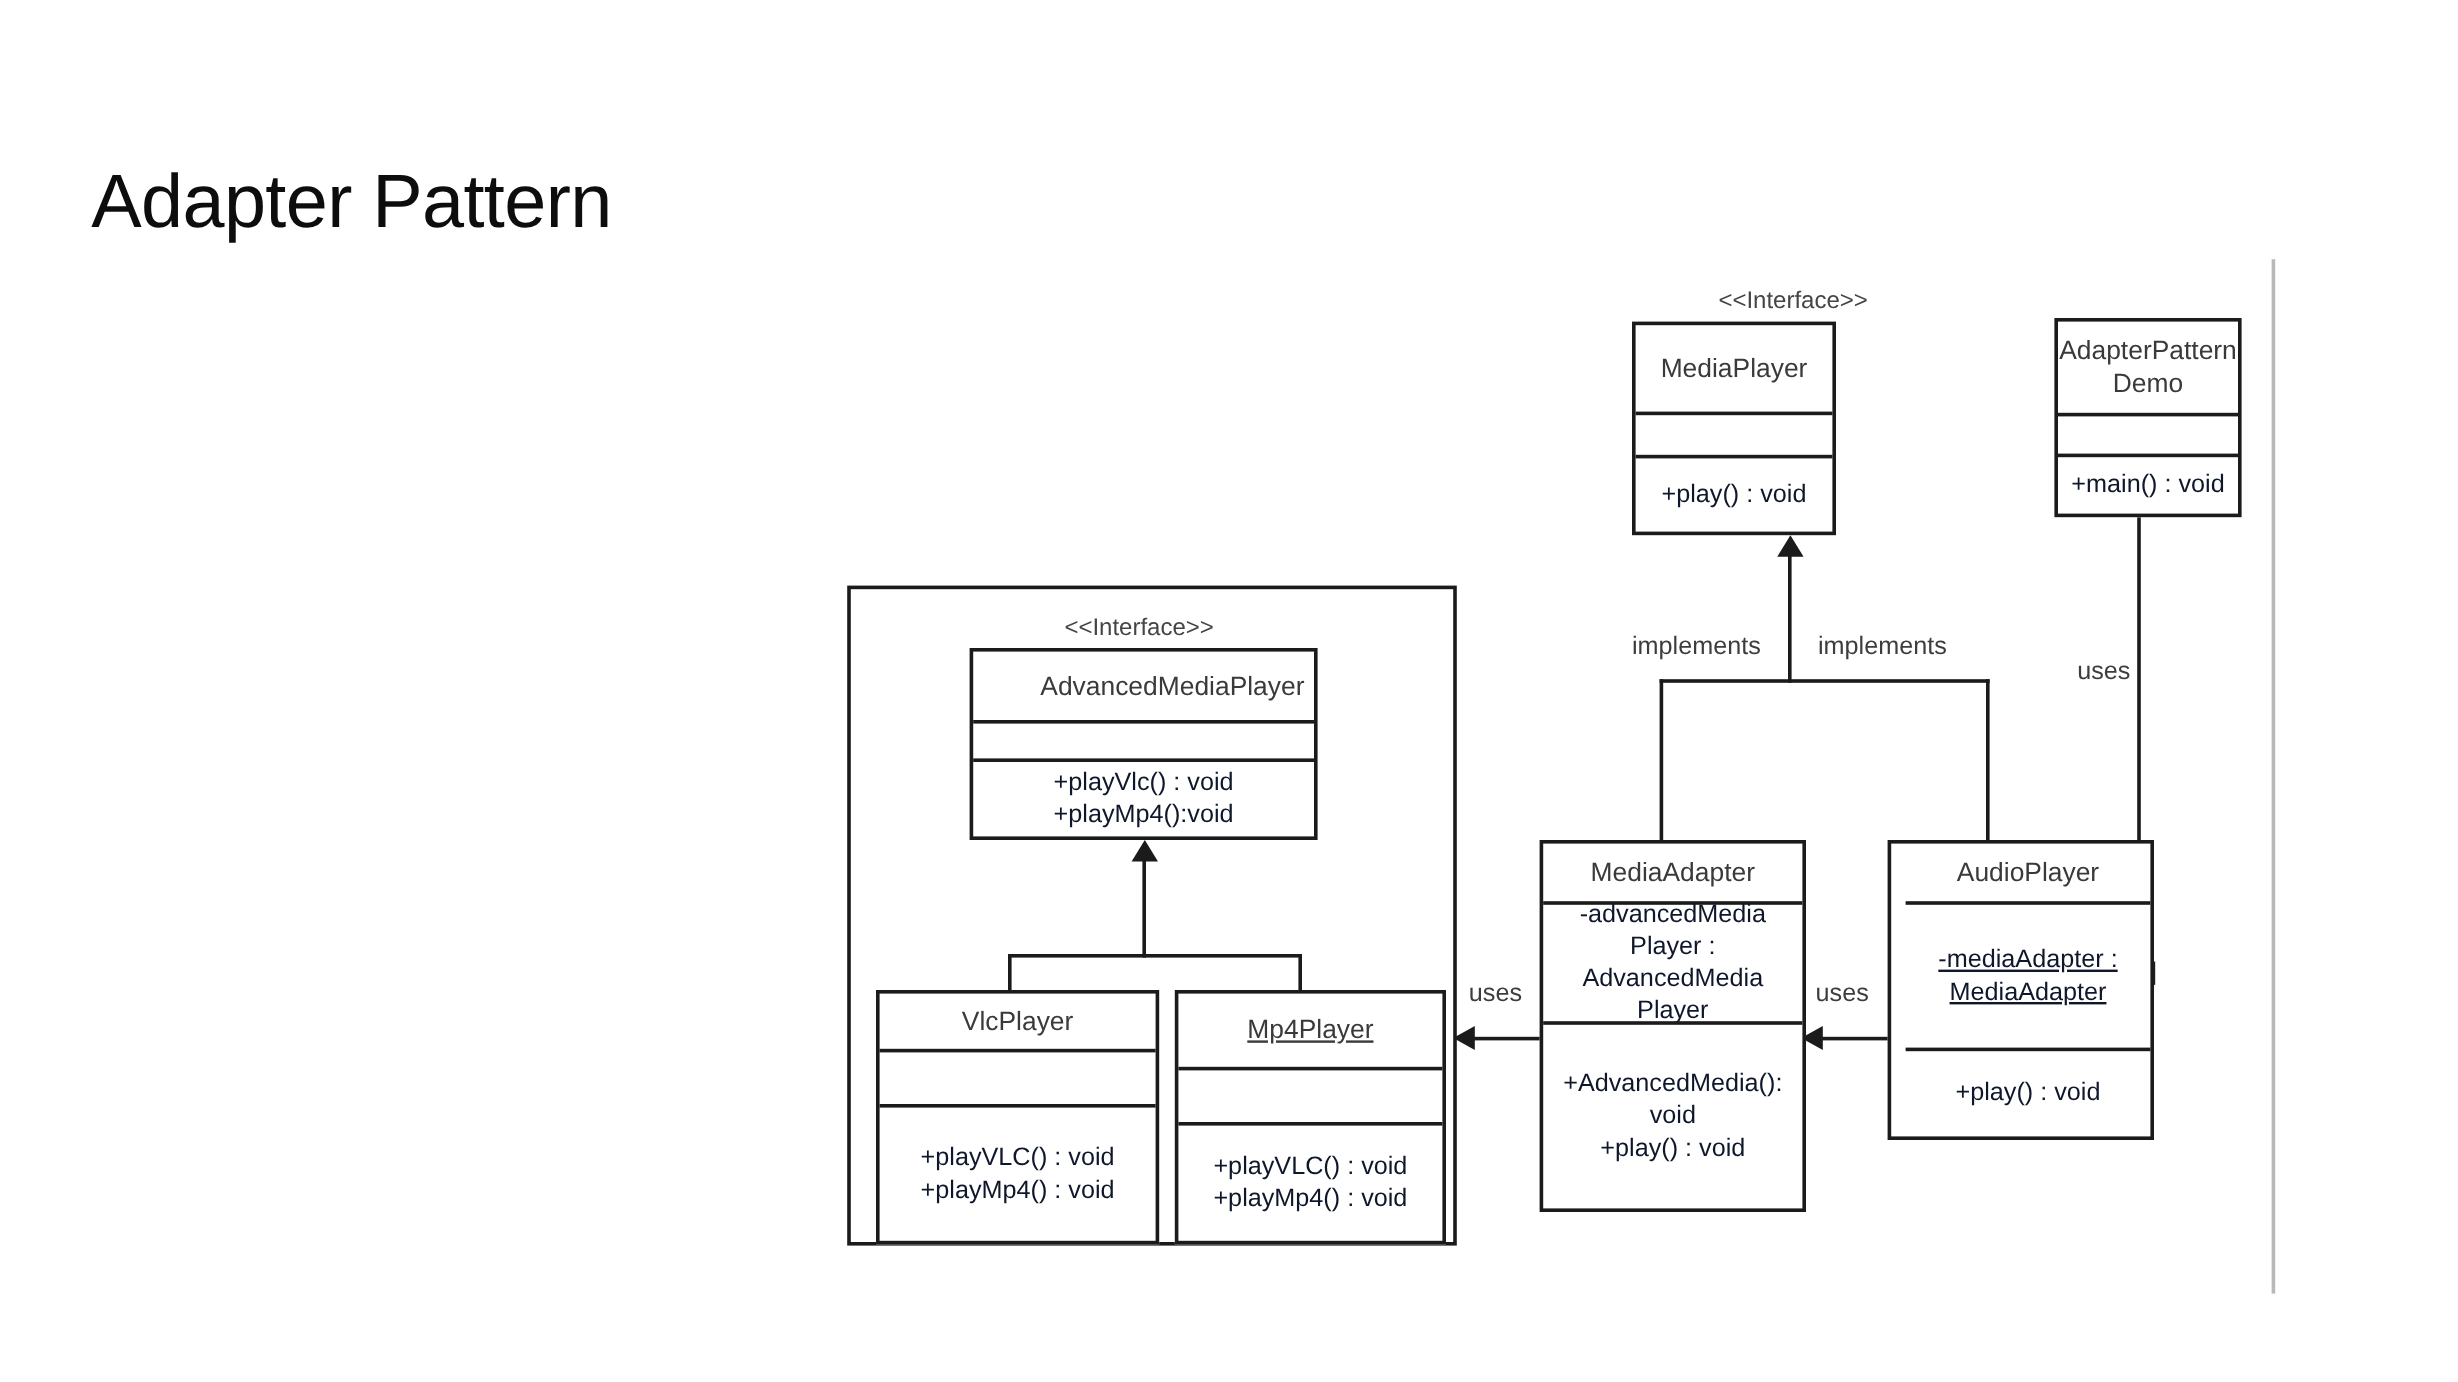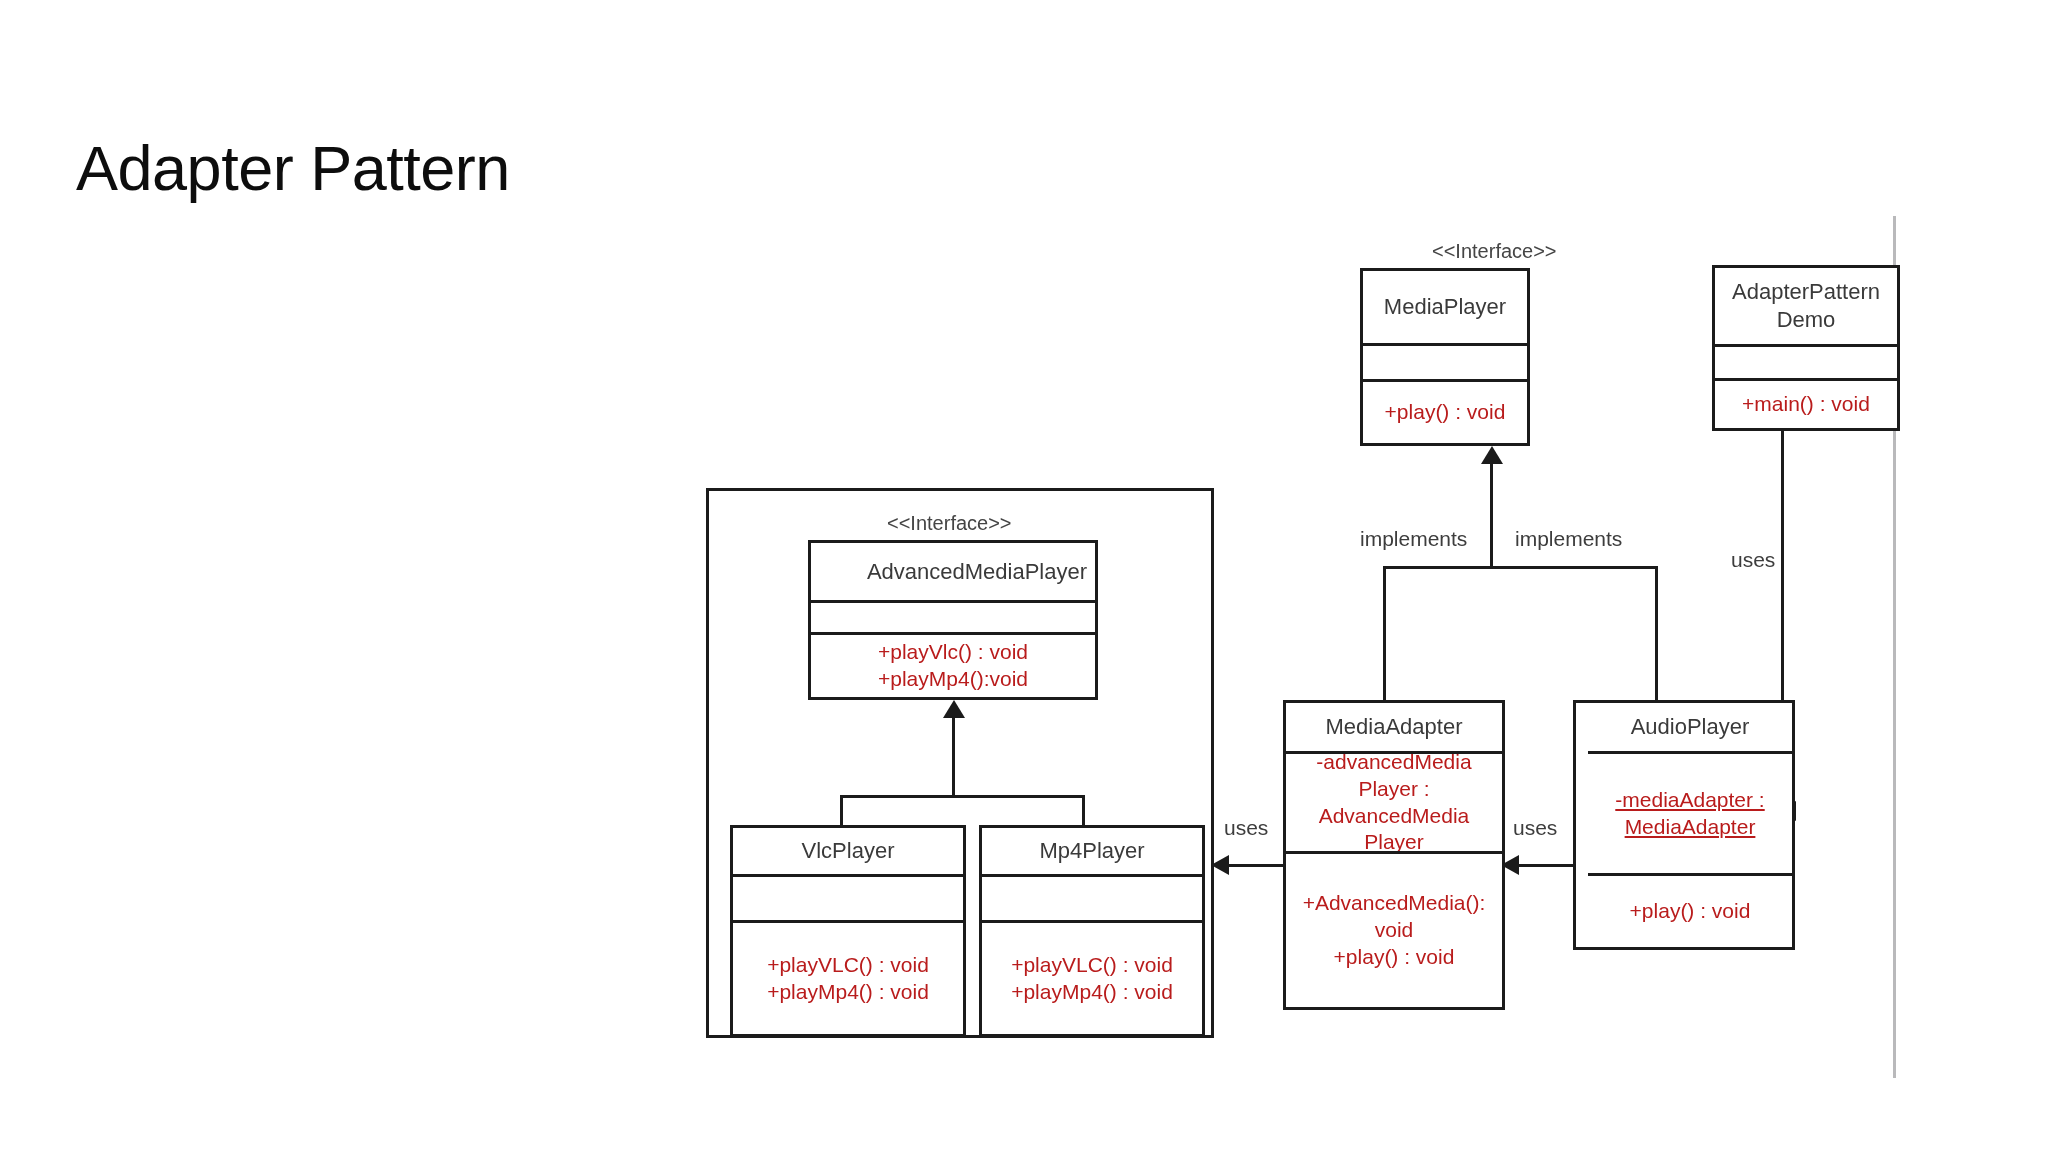--- a/index.html
+++ b/index.html
@@ -65,21 +65,21 @@
     flex-direction: column;
     z-index: 5;
   }
   .uml-compartment {
     box-sizing: border-box;
     display: flex;
     flex-direction: column;
     align-items: center;
     justify-content: center;
     text-align: center;
-    color: #b91c1c;
+    color: #0f172a;
     font-size: 21px;
     line-height: 1.28;
     padding: 4px 6px;
   }
   .uml-name {
     font-size: 22px;
     color: #3a3a3a;
   }
   .uml-attrs {
     border-top: 3px solid #1b1b1b;
@@ -164,21 +164,21 @@
     <div class="stereotype" style="left:1432px; top:240px;">&lt;&lt;Interface&gt;&gt;</div>
 
     <div class="uml-box" style="left:1360px; top:268px; width:170px; height:178px;">
       <div class="uml-compartment uml-name" style="height:72px;">MediaPlayer</div>
       <div class="uml-compartment uml-attrs" style="height:36px;"></div>
       <div class="uml-compartment uml-ops" style="flex:1;">
         <div class="uml-line">+play() : void</div>
       </div>
     </div>
 
-    <div class="uml-box" style="left:1712px; top:265px; width:188px; height:166px;">
+    <div class="uml-box" style="left:1712px; top:265px; width:156px; height:166px;">
       <div class="uml-compartment uml-name" style="height:76px;">
         <div class="uml-line">AdapterPattern</div>
         <div class="uml-line">Demo</div>
       </div>
       <div class="uml-compartment uml-attrs" style="height:34px;"></div>
       <div class="uml-compartment uml-ops" style="flex:1;">
         <div class="uml-line">+main() : void</div>
       </div>
     </div>
 
@@ -196,21 +196,21 @@
     <div class="uml-box" style="left:730px; top:825px; width:236px; height:212px; z-index:6;">
       <div class="uml-compartment uml-name" style="height:46px;">VlcPlayer</div>
       <div class="uml-compartment uml-attrs" style="height:46px;"></div>
       <div class="uml-compartment uml-ops" style="flex:1;">
         <div class="uml-line">+playVLC() : void</div>
         <div class="uml-line">+playMp4() : void</div>
       </div>
     </div>
 
     <div class="uml-box" style="left:979px; top:825px; width:226px; height:212px; z-index:6;">
-      <div class="uml-compartment uml-name" style="height:46px;">Mp4Player</div>
+      <div class="uml-compartment uml-name" style="height:61px;text-decoration:underline;">Mp4Player</div>
       <div class="uml-compartment uml-attrs" style="height:46px;"></div>
       <div class="uml-compartment uml-ops" style="flex:1;">
         <div class="uml-line">+playVLC() : void</div>
         <div class="uml-line">+playMp4() : void</div>
       </div>
     </div>
 
     <div class="uml-box" style="left:1283px; top:700px; width:222px; height:310px;">
       <div class="uml-compartment uml-name" style="height:48px;">MediaAdapter</div>
       <div class="uml-compartment uml-attrs" style="height:100px;">

